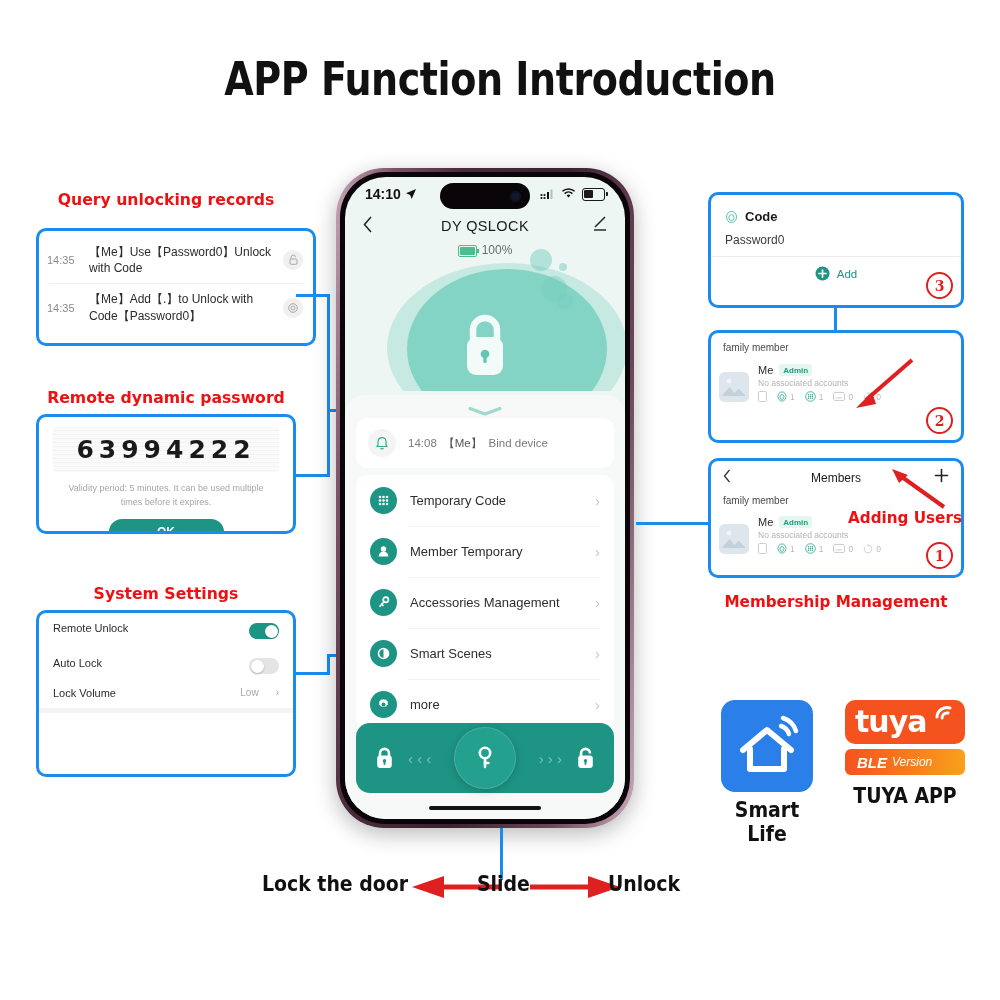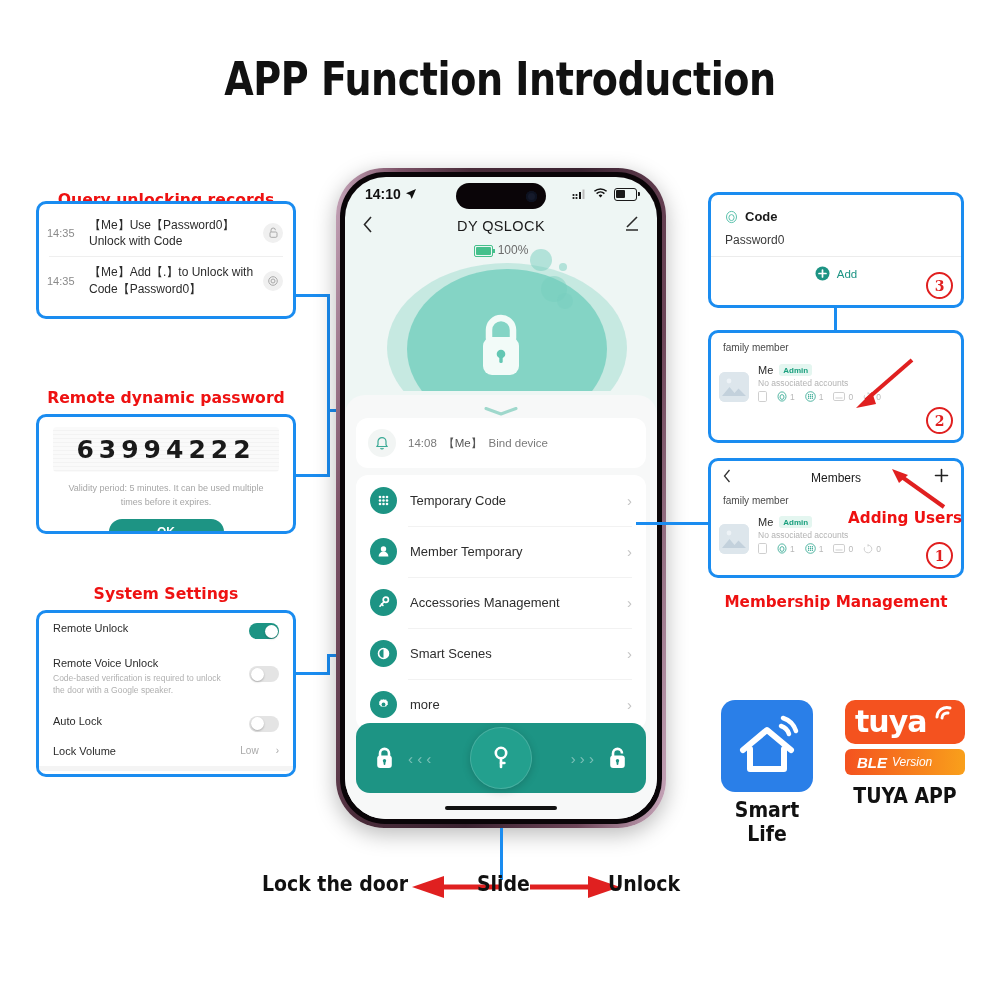--- a/index.html
+++ b/index.html
@@ -65,21 +65,21 @@
   .tgl{width:30px;height:16px;border-radius:9px;position:relative;flex:0 0 30px;margin-top:1px;}
   .tgl.on{background:#1d9484;}
   .tgl.off{background:#e4e4e4;}
   .tgl i{position:absolute;top:1.5px;width:13px;height:13px;border-radius:50%;background:#fff;
     box-shadow:0 1px 2px rgba(0,0,0,.25);}
   .tgl.on i{right:1.5px;} .tgl.off i{left:1.5px;}
   .ss-sep{height:5px;background:#f4f4f4;}
 
   
   #phone{
-    position:absolute;left:336px;top:168px;width:330px;height:660px;
+    position:absolute;left:336px;top:168px;width:298px;height:660px;
     border-radius:48px;
     background:linear-gradient(100deg,#c9a9bd 0%,#7d5368 14%,#4a2c3a 30%,#3a2230 55%,#6d4558 80%,#caa9bd 100%);
     padding:4px;box-sizing:border-box;
     box-shadow:0 6px 22px rgba(0,0,0,.28);
   }
   #phone-inner{
     width:100%;height:100%;border-radius:45px;background:#0a0508;padding:5px;box-sizing:border-box;
   }
   #screen{
     width:100%;height:100%;border-radius:41px;overflow:hidden;position:relative;
@@ -182,21 +182,21 @@
   .bcap{position:absolute;font-size:21px;font-weight:bold;color:#111;white-space:nowrap;
     font-family:"DejaVu Sans Condensed","Liberation Sans",sans-serif;}
 </style>
 </head>
 <body>
 
 <div id="page-title">APP Function Introduction</div>
 
 <div class="red-cap" style="left:36px;top:190px;width:260px;">Query unlocking records</div>
 
-<div class="bluebox" style="left:36px;top:201px;width:260px;height:118px;">
+<div class="bluebox" style="left:36px;top:228px;width:280px;height:118px;">
   <div style="padding-top:6px"></div>
   <div class="rec-row">
     <div class="rec-time">14:35</div>
     <div class="rec-txt">【Me】Use【Password0】Unlock with Code</div>
     <div class="rec-ico">
       <svg width="11" height="12" viewBox="0 0 11 12">
           <path d="M3 5V3.2A2.2 2.2 0 0 1 7.4 3.2" fill="none" stroke="#a8a8a8" stroke-width="1"></path>
           <rect x="2" y="5" width="7" height="5.3" rx="1.2" fill="none" stroke="#a8a8a8" stroke-width="1"></rect>
         </svg>
     </div>
@@ -223,29 +223,20 @@
   <div class="dp-note">Validity period: 5 minutes. It can be used multiple times before it expires.</div>
   <div class="dp-ok">OK</div>
 </div>
 
 <div class="red-cap" style="left:36px;top:584px;width:260px;">System Settings</div>
 
 <div class="bluebox" style="left:36px;top:610px;width:260px;height:167px;">
   <div class="ss-row">
     <div class="ss-lbl">Remote Unlock</div>
     <div class="tgl on">
-        <i></i>
-      </div>
-  </div>
-  <div class="ss-row">
-    <div style="flex:1">
-      <div class="ss-lbl">Remote Voice Unlock</div>
-      <div class="ss-sub">Code-based verification is required to unlock the door with a Google speaker.</div>
-    </div>
-    <div class="tgl off" style="margin-top:9px">
         <i></i>
       </div>
   </div>
   <div class="ss-row">
     <div class="ss-lbl">Auto Lock</div>
     <div class="tgl off">
         <i></i>
       </div>
   </div>
   <div class="ss-row" style="padding-top:4px;padding-bottom:9px">

